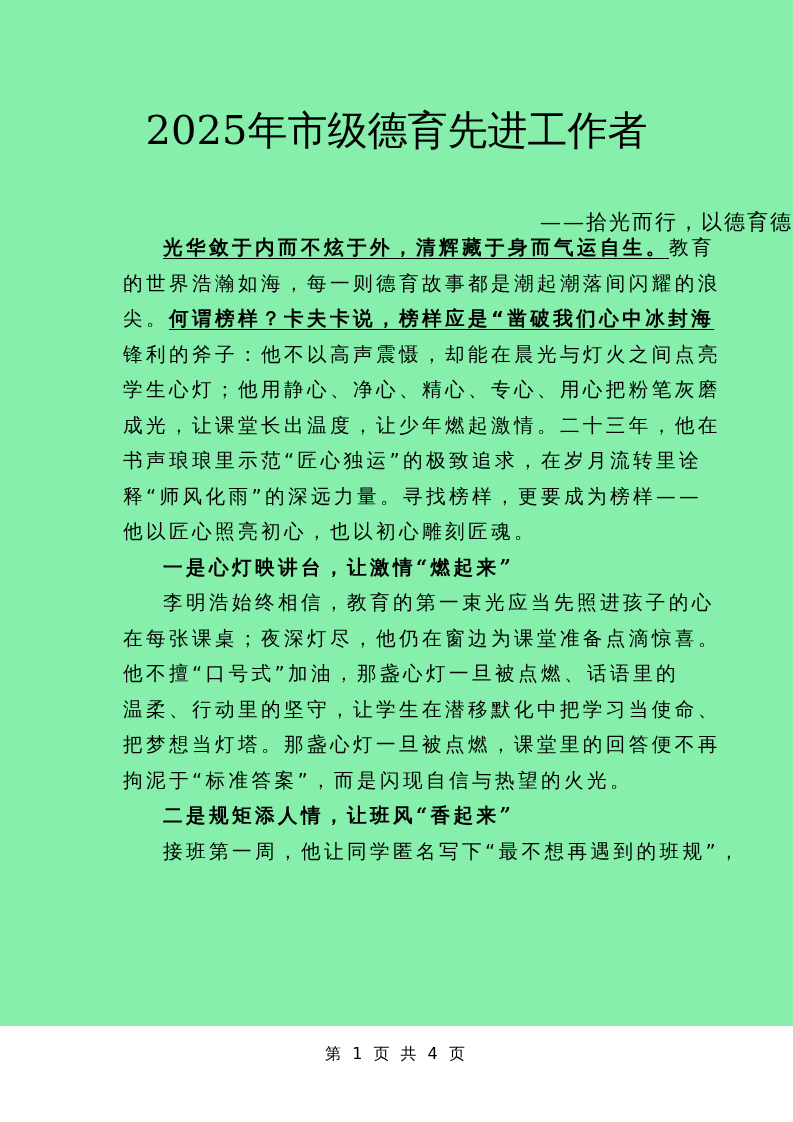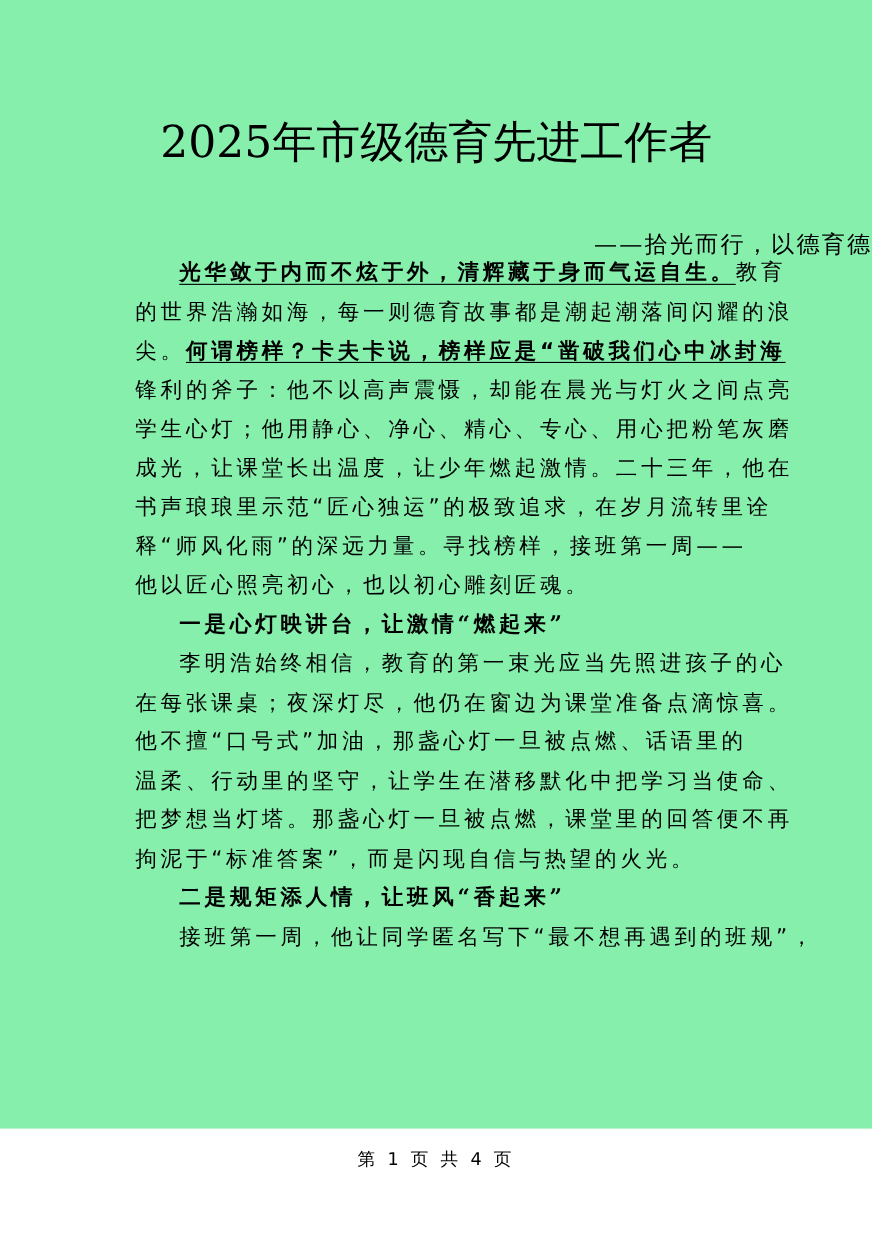--- a/index.html
+++ b/index.html
@@ -26,21 +26,21 @@
   <div class="title">2025年市级德育先进工作者</div>
   <div class="subtitle">——拾光而行，以德育德</div>
   <div class="body" id="body">
       <div class="line indent"><span class="u">光华敛于内而不炫于外，清辉藏于身而气运自生。</span><span>教育</span></div>
       <div class="line"><span>的世界浩瀚如海，每一则德育故事都是潮起潮落间闪耀的浪</span></div>
       <div class="line"><span>尖。</span><span class="u">何谓榜样？卡夫卡说，榜样应是“凿破我们心中冰封海</span></div>
       <div class="line"><span>锋利的斧子：他不以高声震慑，却能在晨光与灯火之间点亮</span></div>
       <div class="line"><span>学生心灯；他用静心、净心、精心、专心、用心把粉笔灰磨</span></div>
       <div class="line"><span>成光，让课堂长出温度，让少年燃起激情。二十三年，他在</span></div>
       <div class="line"><span>书声琅琅里示范“匠心独运”的极致追求，在岁月流转里诠</span></div>
-      <div class="line"><span>释“师风化雨”的深远力量。寻找榜样，接班第一周——</span></div>
+      <div class="line"><span>释“师风化雨”的深远力量。寻找榜样，更要成为榜样——</span></div>
       <div class="line"><span>他以匠心照亮初心，也以初心雕刻匠魂。</span></div>
       <div class="line indent heading"><span>一是心灯映讲台，让激情“燃起来”</span></div>
       <div class="line indent"><span>李明浩始终相信，教育的第一束光应当先照进孩子的心</span></div>
       <div class="line"><span>在每张课桌；夜深灯尽，他仍在窗边为课堂准备点滴惊喜。</span></div>
       <div class="line"><span>他不擅“口号式”加油，那盏心灯一旦被点燃、话语里的</span></div>
       <div class="line"><span>温柔、行动里的坚守，让学生在潜移默化中把学习当使命、</span></div>
       <div class="line"><span>把梦想当灯塔。那盏心灯一旦被点燃，课堂里的回答便不再</span></div>
       <div class="line"><span>拘泥于“标准答案”，而是闪现自信与热望的火光。</span></div>
       <div class="line indent heading"><span>二是规矩添人情，让班风“香起来”</span></div>
       <div class="line indent"><span>接班第一周，他让同学匿名写下“最不想再遇到的班规”，</span></div>

